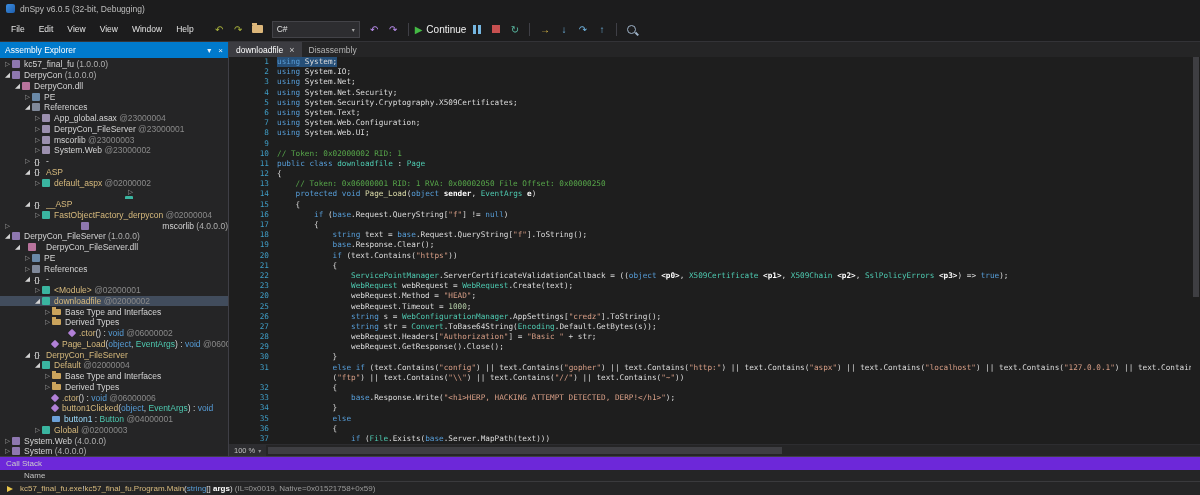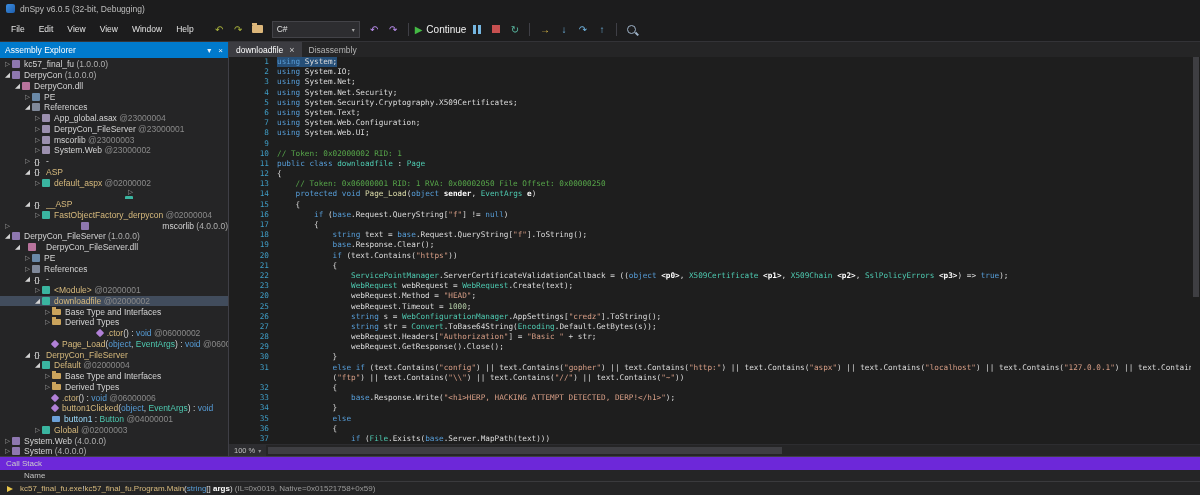--- a/index.html
+++ b/index.html
@@ -346,21 +346,21 @@
             </span>
             <span class="tlabel"><span class="sg-w">Base Type and Interfaces</span></span>
           </div>
           <div class="trow" style="padding-left: 43px;">
             <span class="texp">▷</span>
             <span class="ticon">
               <span class="ib ic-fol"></span>
             </span>
             <span class="tlabel"><span class="sg-w">Derived Types</span></span>
           </div>
-          <div class="trow" style="padding-left: 60px; justify-content: center;">
+          <div class="trow" style="padding-left: 60px;">
             <span class="texp"></span>
             <span class="ticon">
               <span class="ib ic-mth"></span>
             </span>
             <span class="tlabel"><span class="sg-y">.ctor</span><span class="sg-w">() : </span><span class="sg-k">void</span><span class="sg-w"> </span><span class="sg-a">@06000002</span></span>
           </div>
           <div class="trow" style="padding-left: 43px;">
             <span class="texp"></span>
             <span class="ticon">
               <span class="ib ic-mth"></span>

